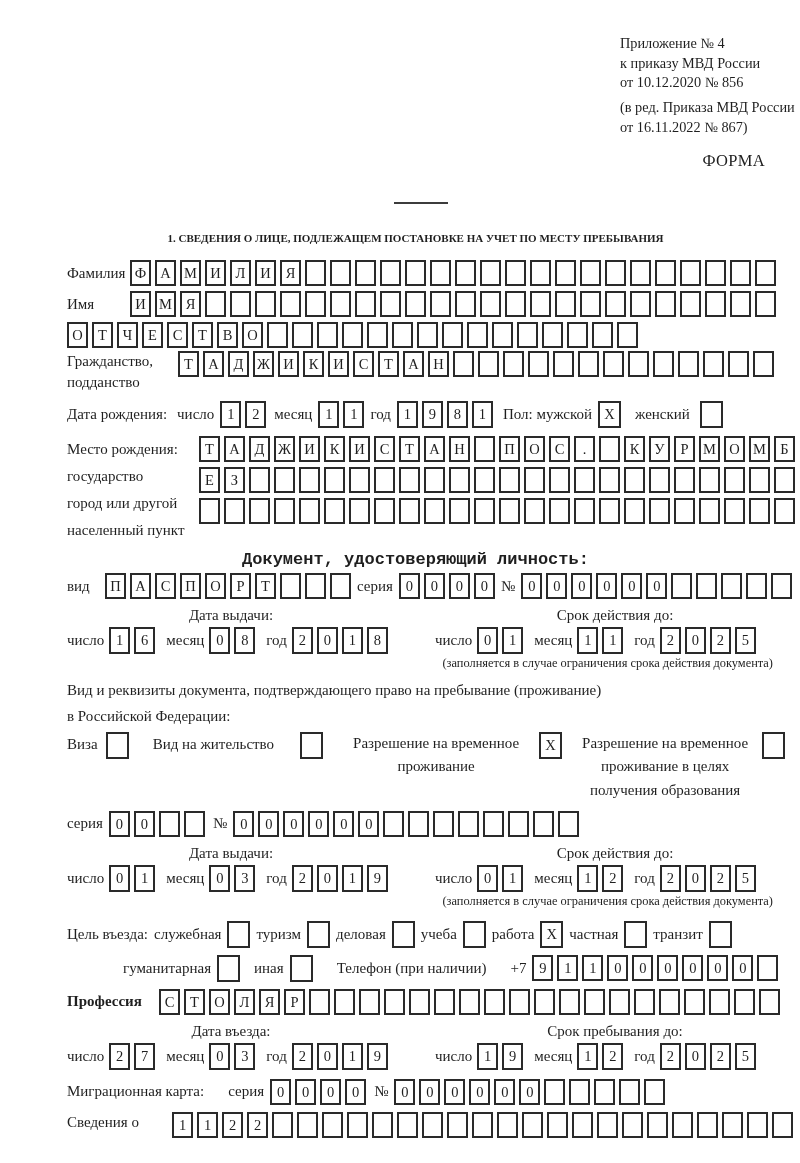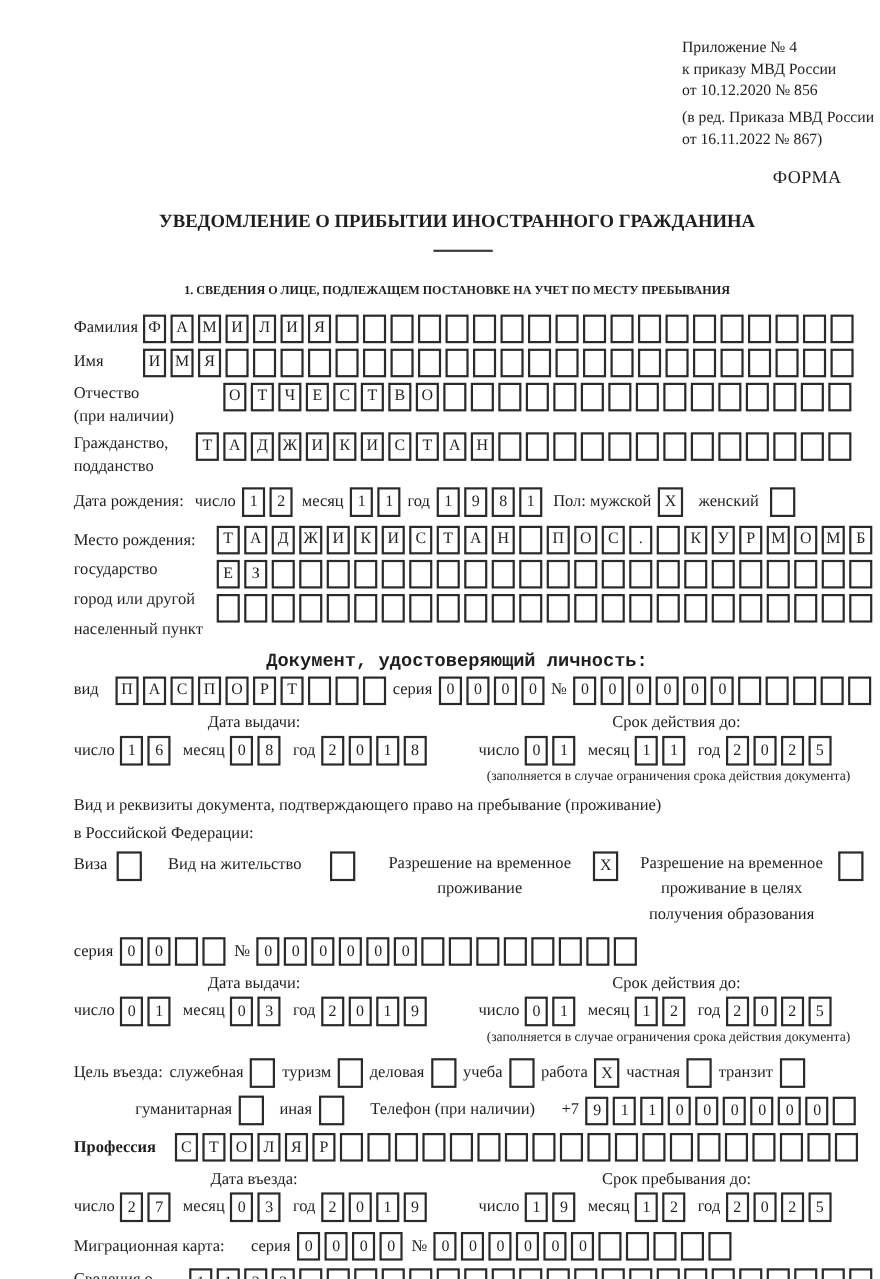--- a/index.html
+++ b/index.html
@@ -68,21 +68,20 @@
     <div>от 10.12.2020 № 856</div>
     <div class="ed">
       <div>(в ред. Приказа МВД России</div>
       <div>от 16.11.2022 № 867)</div>
     </div>
   </div>
 
   <div class="forma">ФОРМА</div>
 
   <div class="title">
-    <div>УВЕДОМЛЕНИЕ О ПРИБЫТИИ ИНОСТРАННОГО ГРАЖДАНИНА</div>
     <div>
       <span class="uline"></span>
     </div>
   </div>
 
   <div class="sec">1. СВЕДЕНИЯ О ЛИЦЕ, ПОДЛЕЖАЩЕМ ПОСТАНОВКЕ НА УЧЕТ ПО МЕСТУ ПРЕБЫВАНИЯ</div>
 
   <div class="row" style="margin-top:16px;">
     <span class="lbl w63">Фамилия</span>
     <span class="cells">
@@ -141,24 +140,20 @@
         <span class="cell"></span>
         <span class="cell"></span>
         <span class="cell"></span>
         <span class="cell"></span>
         <span class="cell"></span>
         <span class="cell"></span>
       </span>
   </div>
 
   <div class="row rtop">
-    <span class="lblcol w136">
-      <div>Отчество</div>
-      <div>(при наличии)</div>
-    </span>
     <span class="cells">
         <span class="cell">О</span>
         <span class="cell">Т</span>
         <span class="cell">Ч</span>
         <span class="cell">Е</span>
         <span class="cell">С</span>
         <span class="cell">Т</span>
         <span class="cell">В</span>
         <span class="cell">О</span>
         <span class="cell"></span>
@@ -234,21 +229,21 @@
     <span class="lbl mL10">Пол: мужской</span>
     <span class="cells cb mL6">
         <span class="cell">X</span>
       </span>
     <span class="lbl mL14">женский</span>
     <span class="cells cb mL10">
         <span class="cell"></span>
       </span>
   </div>
 
-  <div class="row rtop" style="margin-top:8px;">
+  <div class="row rtop" style="margin-top:8px;justify-content:space-between;">
     <span class="lblcol place w130">
       <div>Место рождения:</div>
       <div>государство</div>
       <div>город или другой</div>
       <div>населенный пункт</div>
     </span>
     <span class="vrows">
       <span class="cells">
           <span class="cell">Т</span>
           <span class="cell">А</span>

